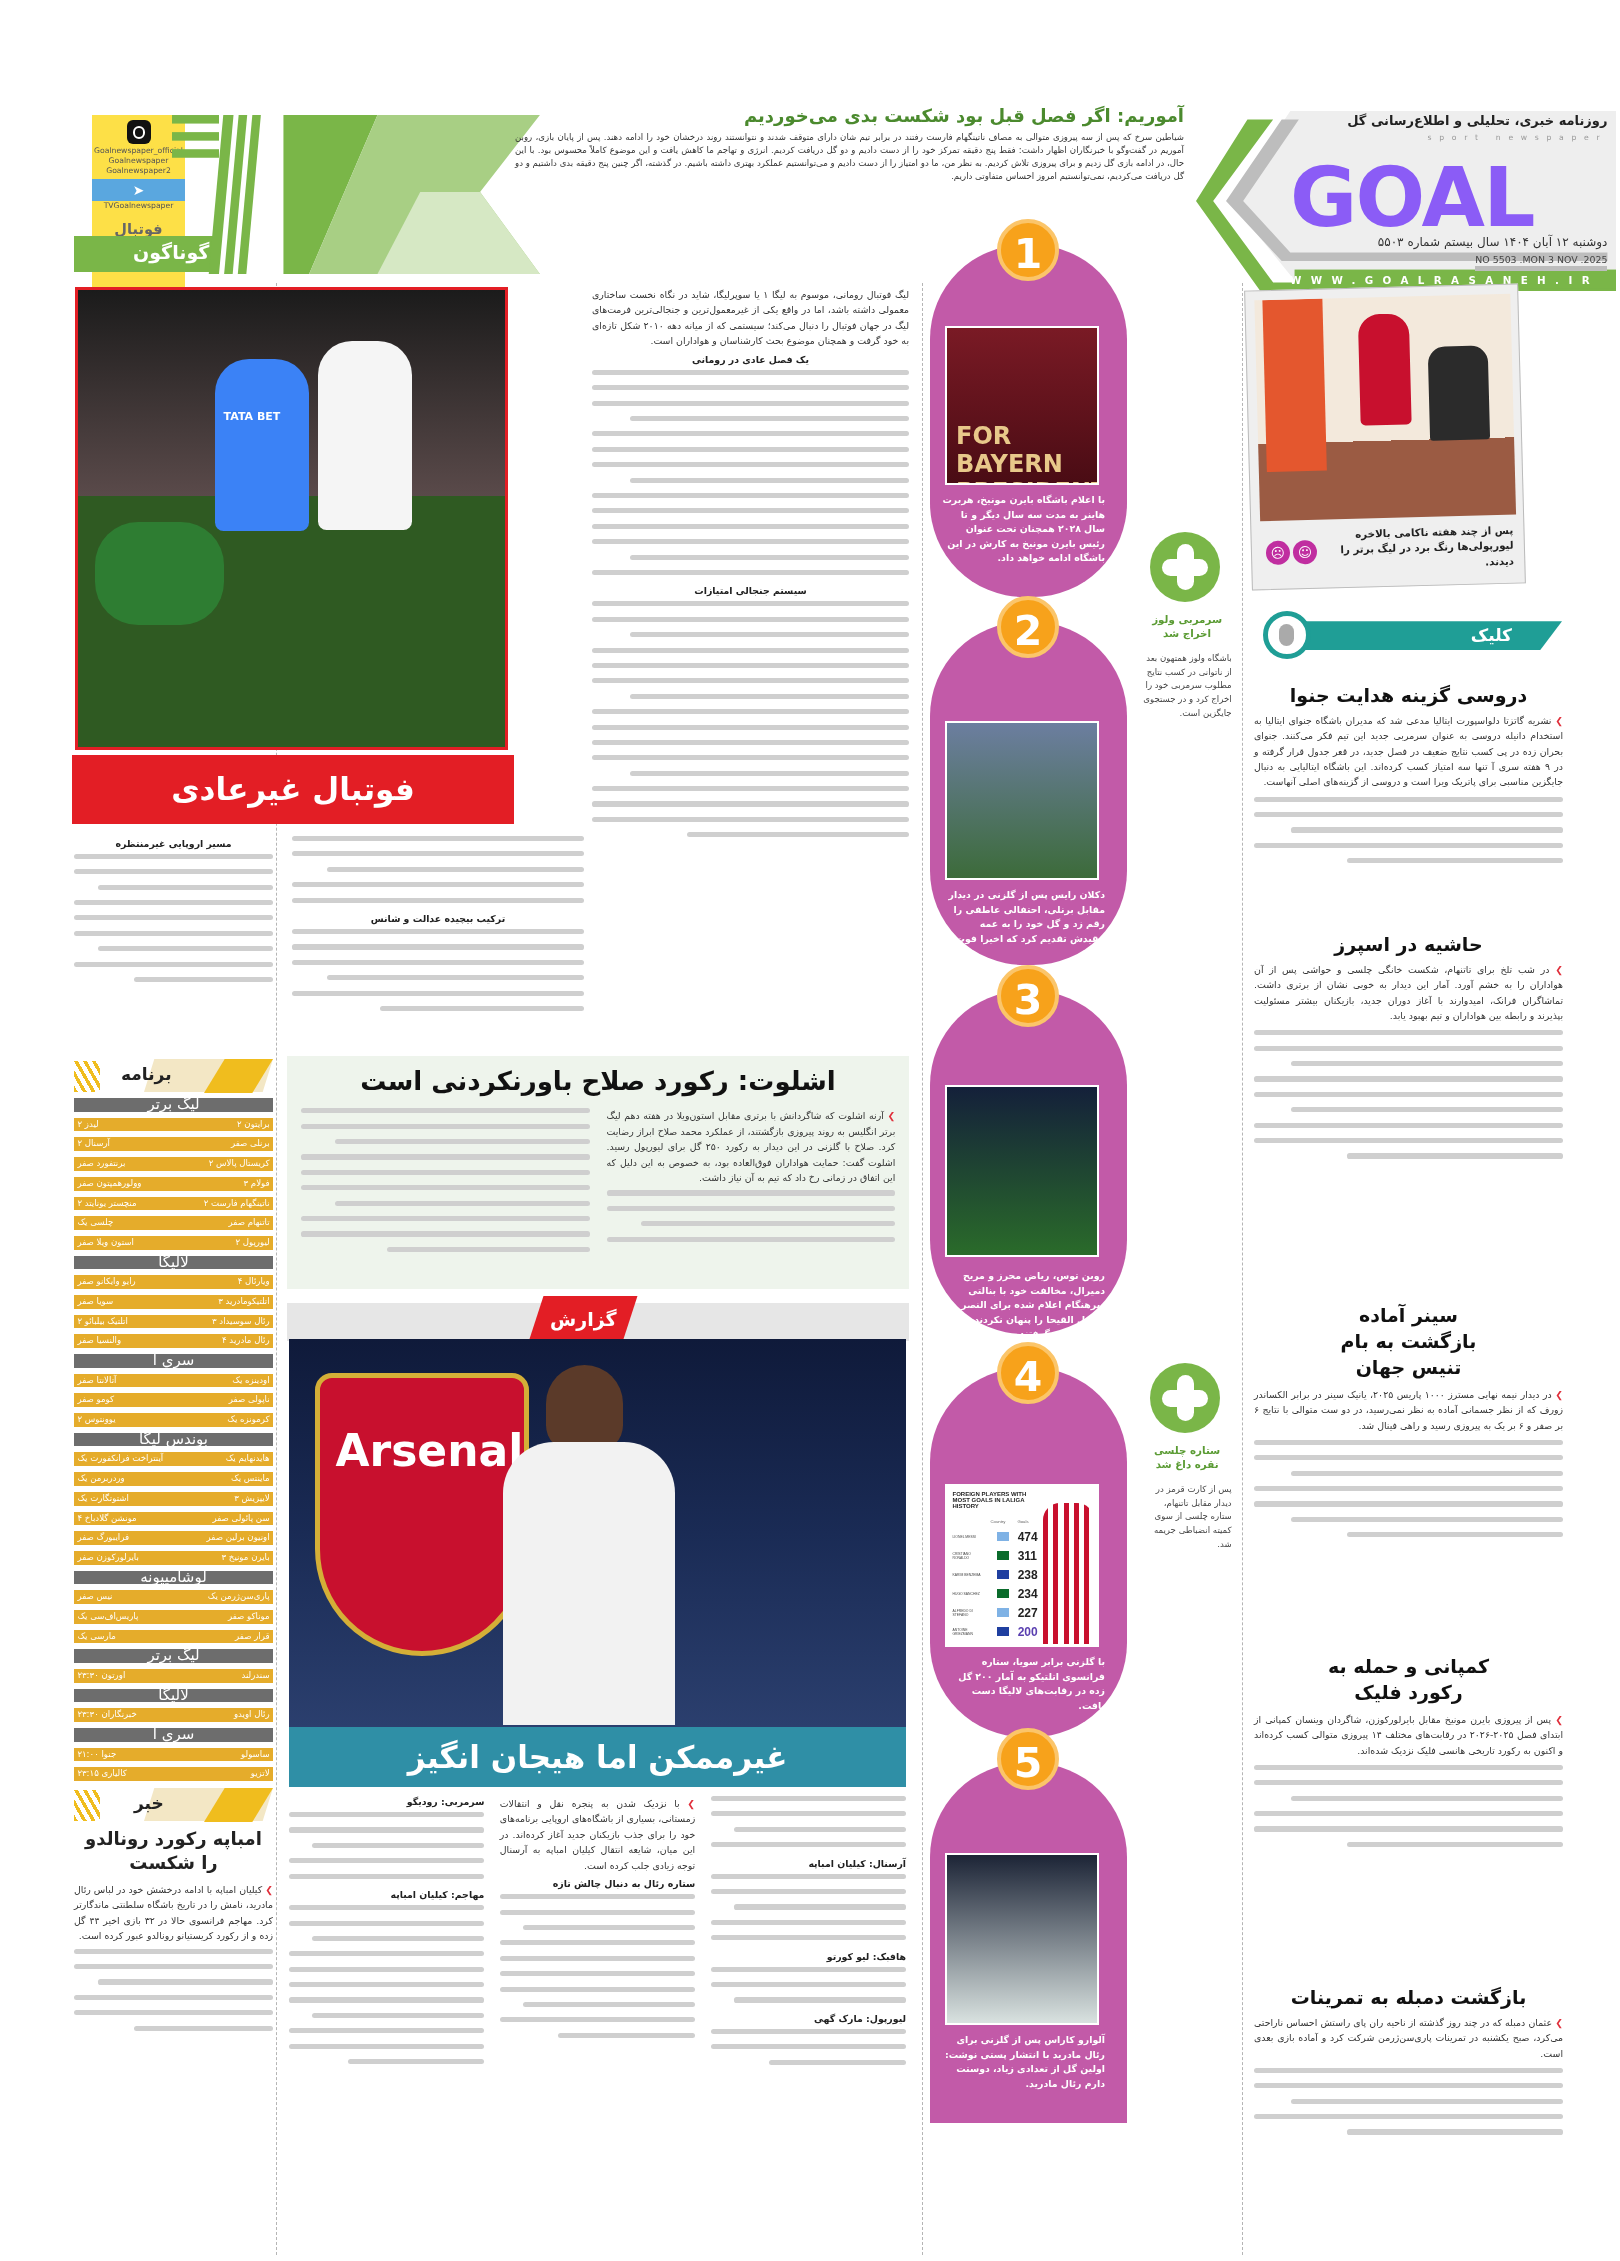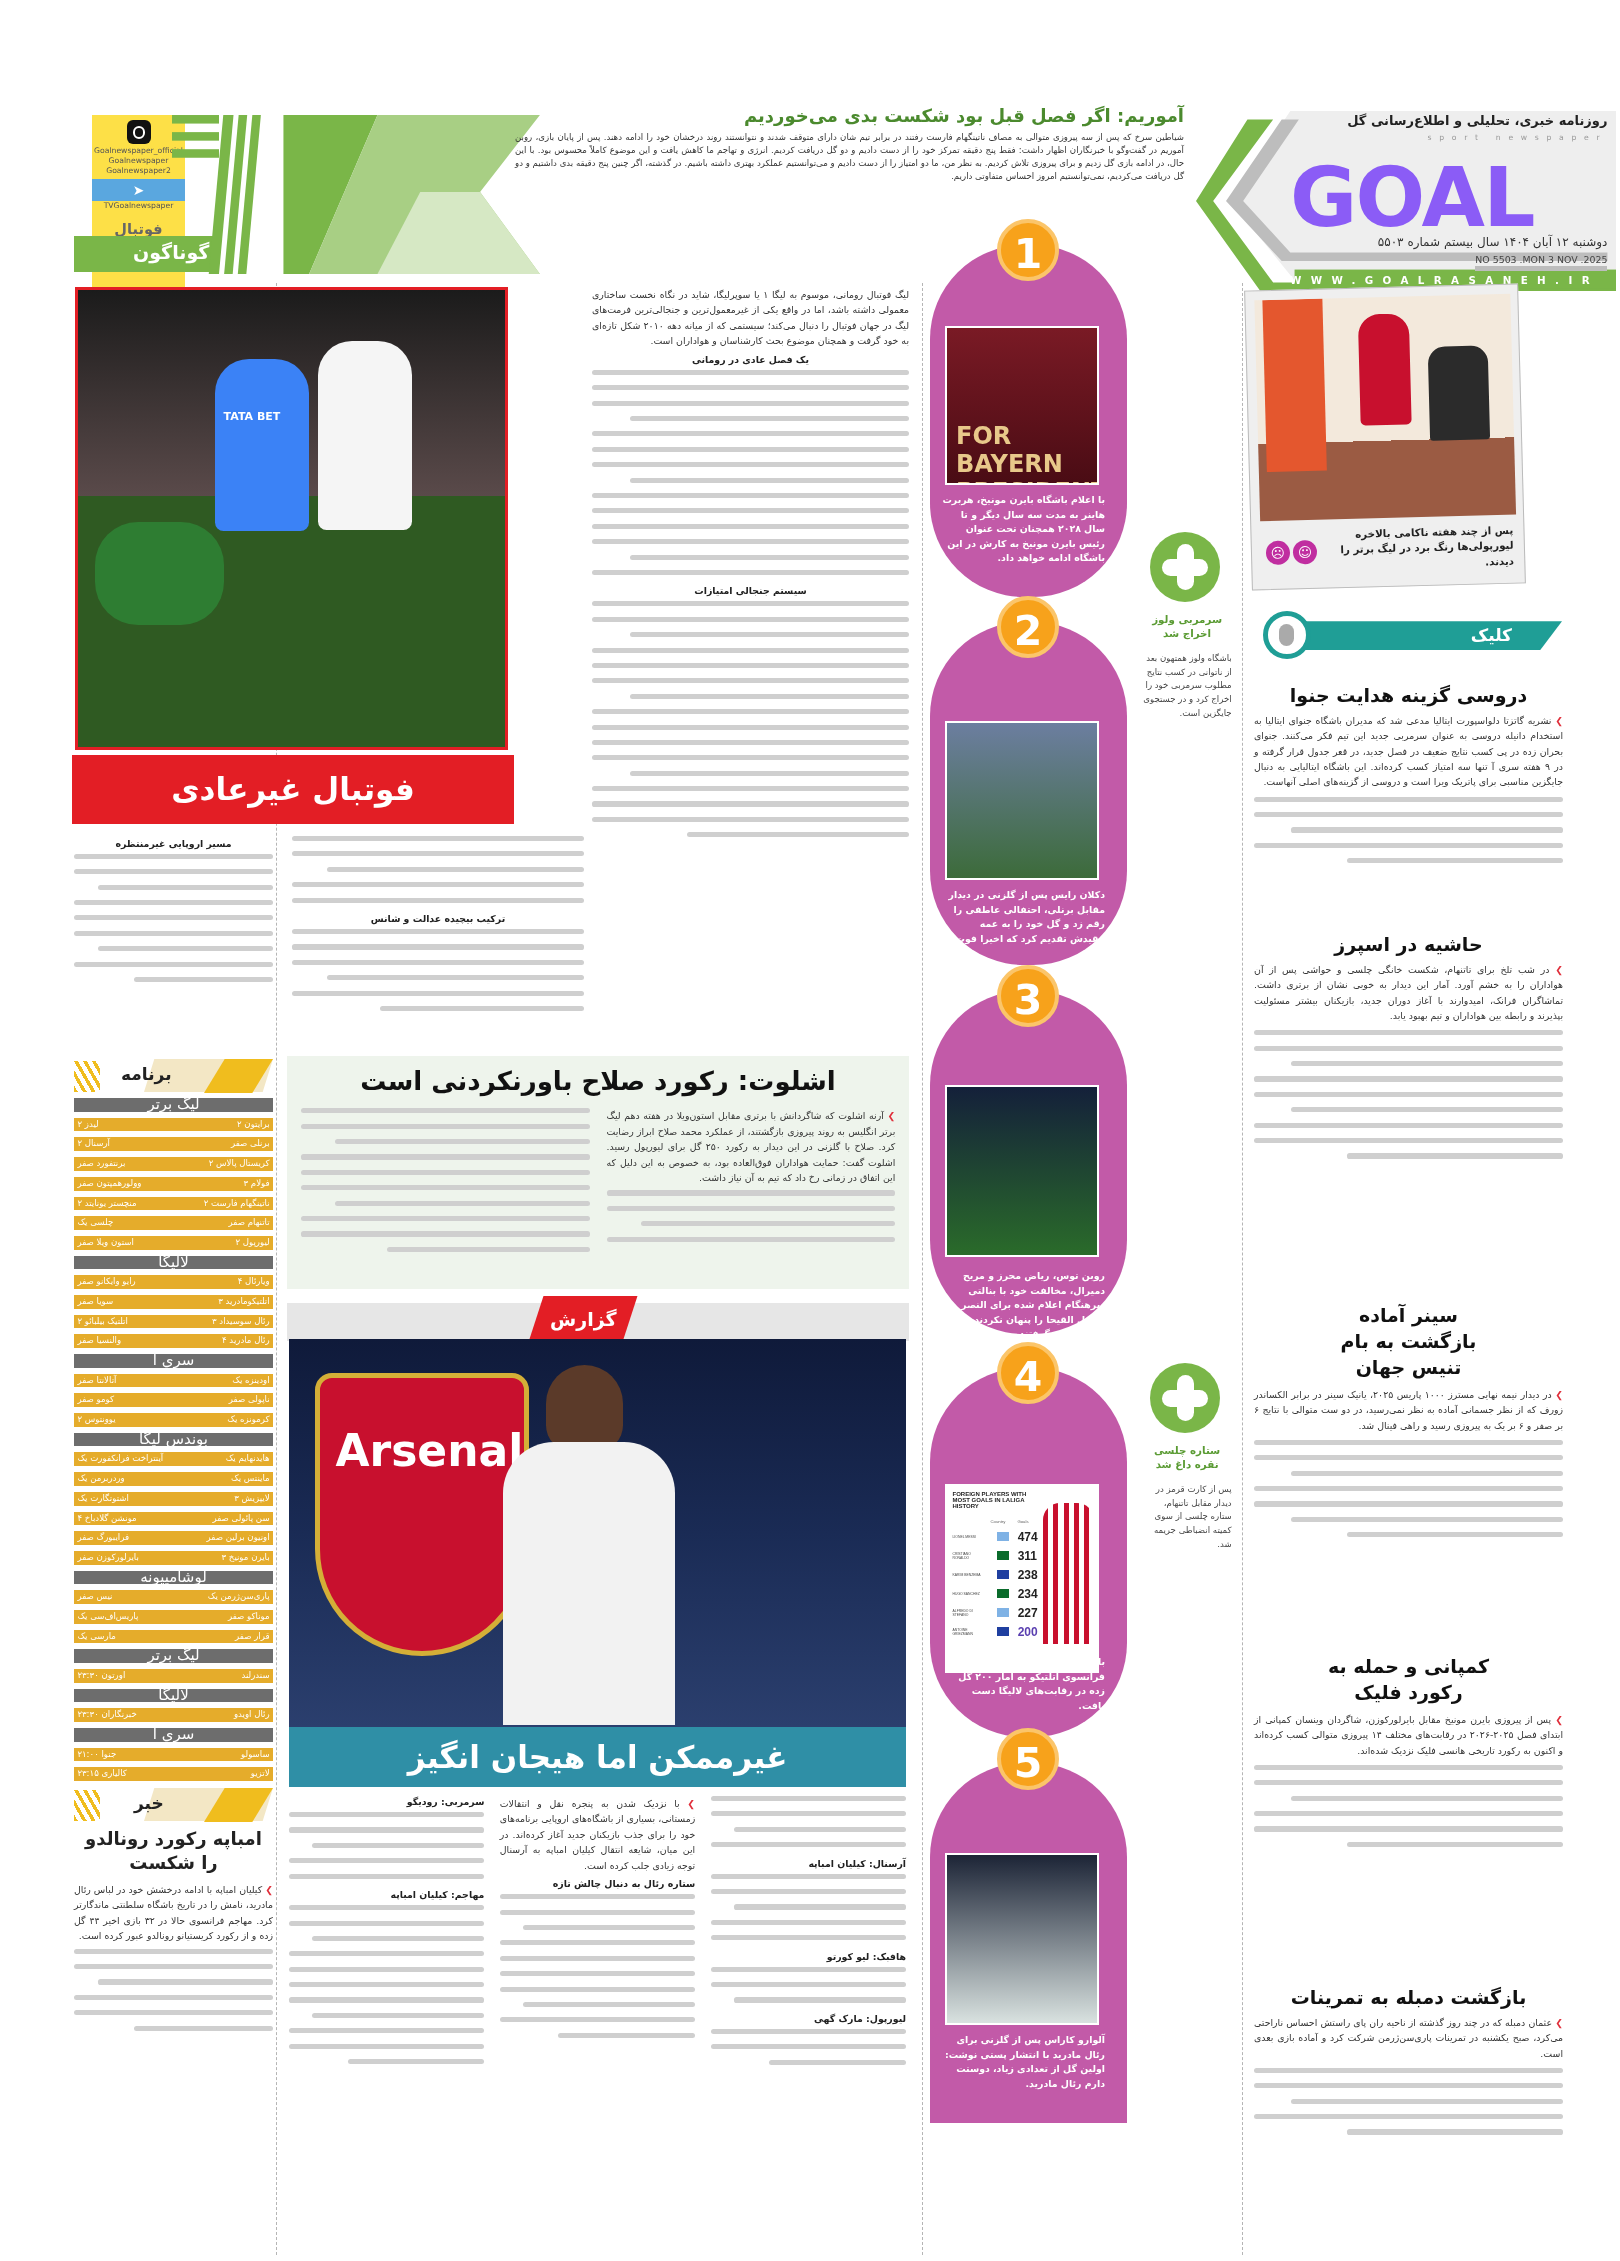--- a/index.html
+++ b/index.html
@@ -242,21 +242,21 @@
   <div class="tl-photo" style="top:502px; height:159px; background:linear-gradient(180deg,#6c7ea0,#3c6b3a);"></div>
   <div class="tl-cap" style="top:669px;">دکلان رایس پس از گلزنی در دیدار مقابل برنلی، احتفالی عاطفی را رقم زد و گل خود را به عمه فقیدش تقدیم کرد که اخیرا فوت شد</div>
 
   <div class="tl-band" style="top:772px; height:343px;"></div>
   <div class="tl-num" style="top:746px;">3</div>
   <div class="tl-photo" style="top:866px; height:172px; background:linear-gradient(180deg,#14203a,#2a6b2a);"></div>
   <div class="tl-cap" style="top:1050px;">روبن توس، ریاض محرز و مریح دمیرال، مخالفت خود با بنالتی دیرهنگام اعلام شده برای النصر مقابل القیحا را پنهان نکردند و آن را به سخره گرفتند</div>
 
   <div class="tl-band" style="top:1149px; height:369px;"></div>
   <div class="tl-num" style="top:1123px;">4</div>
-  <div class="tl-photo" style="top:1265px; height:189px; background:#fff; font-family:'Liberation Sans',sans-serif; direction:ltr;">
+  <div class="tl-photo" style="top:1265px; height:163px; background:#fff; font-family:'Liberation Sans',sans-serif; direction:ltr;">
     <div style="position:absolute; left:5.1px; top:5.1px; width:86px; font-size:6px; font-weight:bold; color:#222;">FOREIGN PLAYERS WITH MOST GOALS IN LALIGA HISTORY</div>
     <div style="position:absolute; left:43px; top:33px; font-size:4.3px; color:#666;">Country</div>
     <div style="position:absolute; left:70px; top:33px; font-size:4.3px; color:#666;">Goals</div>
     <div id="infographic-rows" style="position:absolute; left:5.1px; top:41px; width:94px;">
         <div style="display: flex; align-items: center; height: 19px; direction: ltr;">
           <span style="width: 36px; font-size: 3.4px; color: rgb(68, 68, 68);">LIONEL MESSI</span>
           <span style="width: 12px; height: 8.6px; margin: 0px 8.6px; background: rgb(127, 178, 229);"></span>
           <span style="font-size: 12px; font-weight: bold; color: rgb(34, 34, 34);">474</span>
         </div>
         <div style="display: flex; align-items: center; height: 19px; direction: ltr;">

